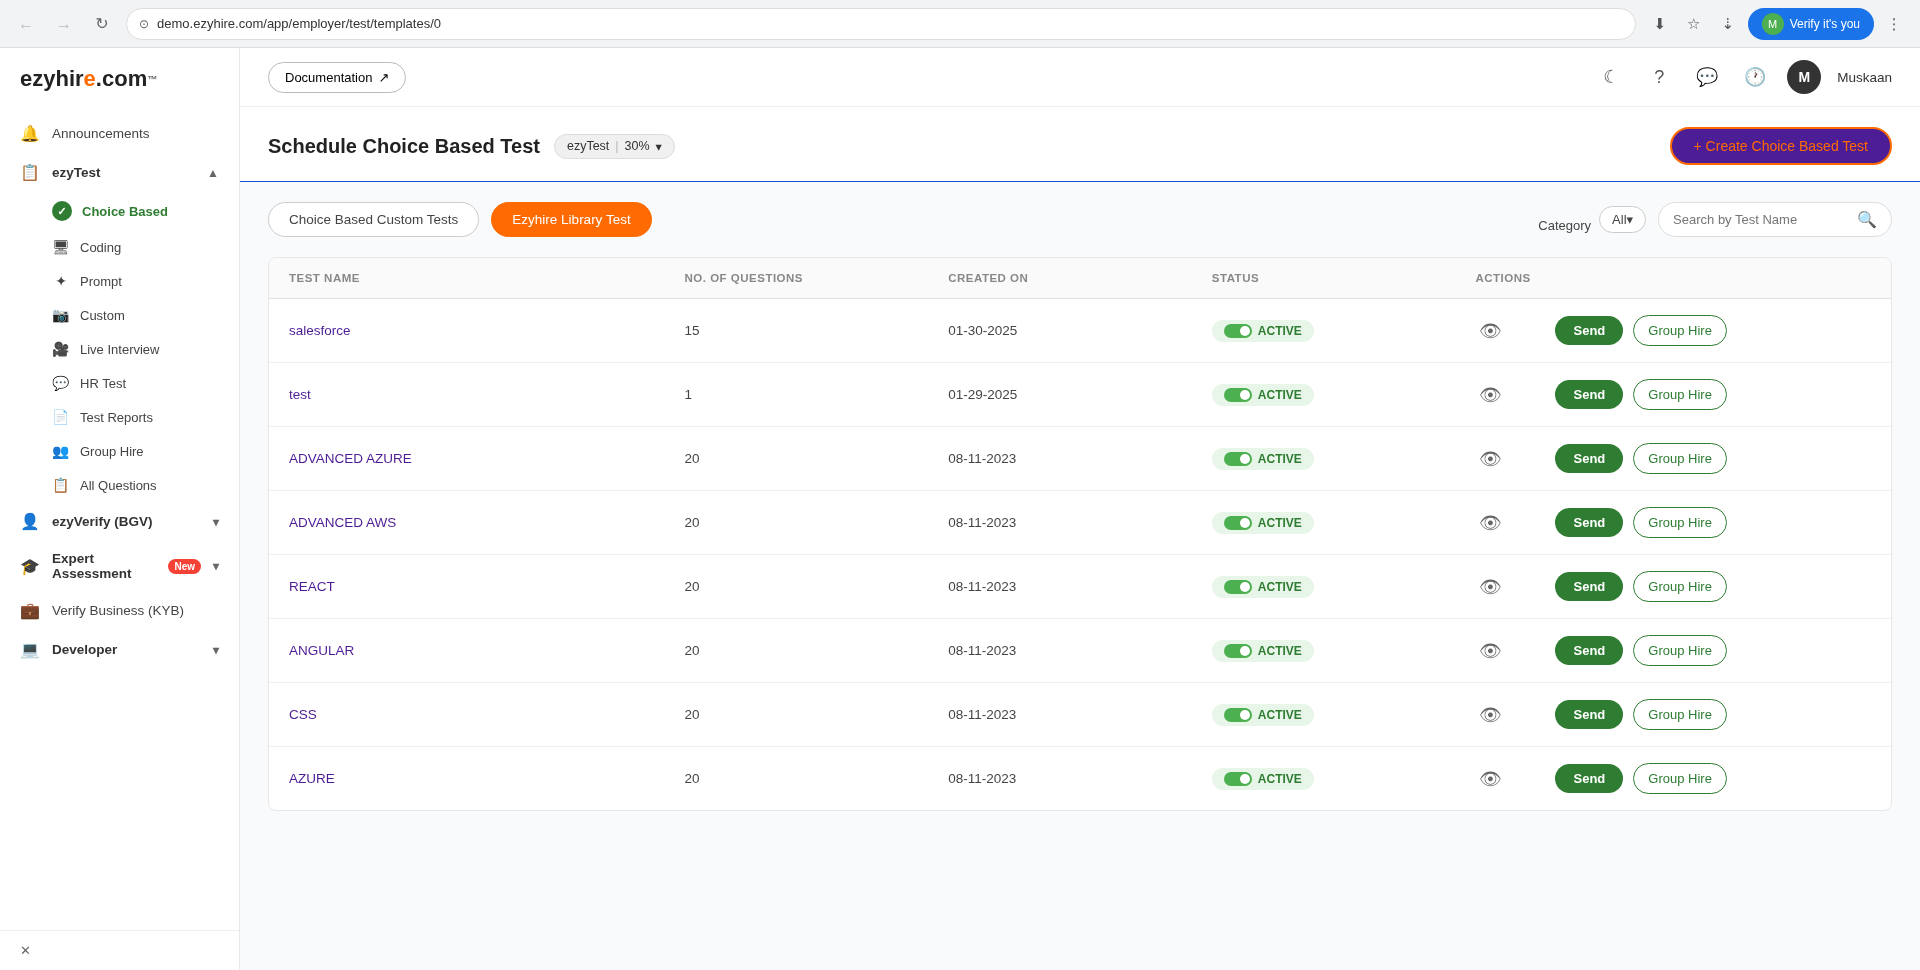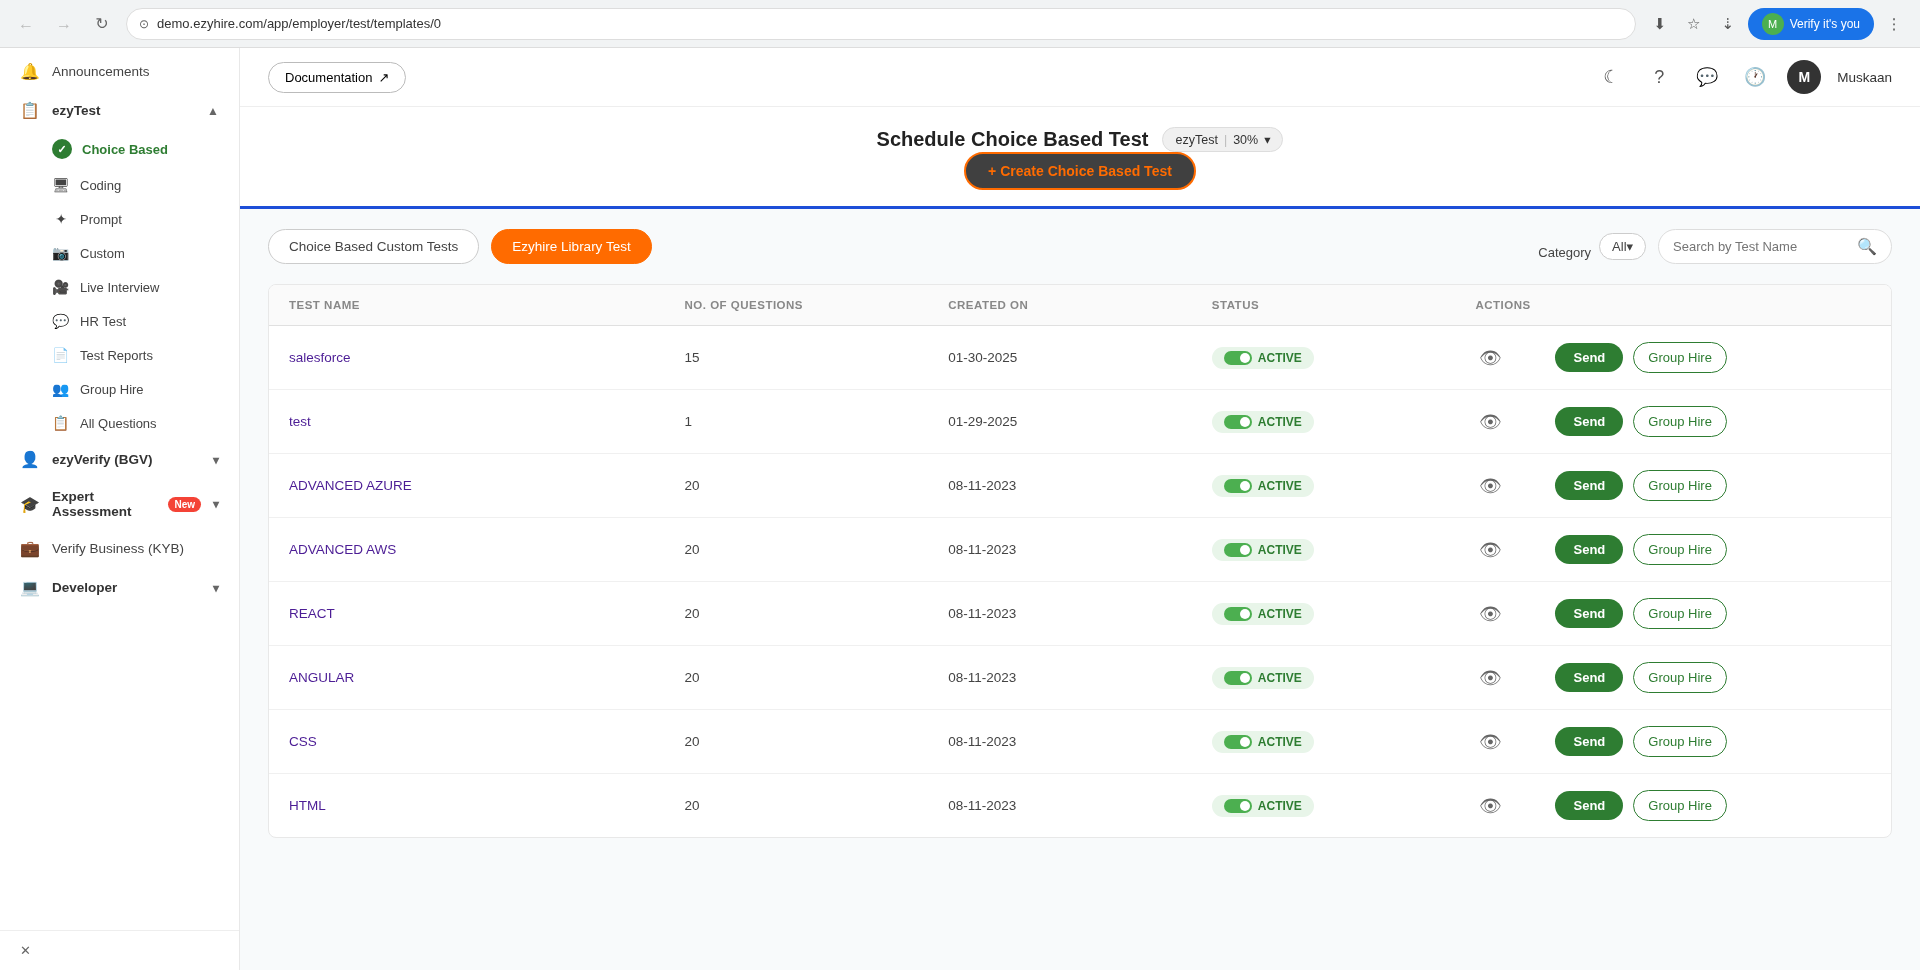--- a/index.html
+++ b/index.html
@@ -212,50 +212,49 @@
       font-size: 14px;
       font-weight: 600;
       cursor: pointer;
     }
     .user-name { font-size: 13.5px; font-weight: 500; cursor: pointer; text-align: right; }
 
     
     .page-header {
       padding: 20px 28px 16px;
       background: white;
-      border-bottom: 3px solid #1d4ed8;
+      border-bottom: 1px solid #1d4ed8;
       display: flex;
       align-items: center;
       justify-content: space-between;
-      flex-direction: column;
     }
     .page-title-area { display: flex; align-items: center; gap: 14px; }
     .page-title {
       font-size: 20px;
       font-weight: 700;
       color: #222;
     }
     .badge-pill {
       background: #f0f0f0;
       border: 1px solid #ddd;
       border-radius: 20px;
       padding: 4px 12px;
       font-size: 12.5px;
       display: flex; align-items: center; gap: 6px;
       cursor: pointer;
     }
     .badge-divider { color: #bbb; }
     .create-btn {
-      background: #404040;
+      background: #4c1d95;
       border: 2px solid #ff6b00;
       color: #ff6b00;
       border-radius: 24px;
       padding: 9px 22px;
       font-size: 14px;
-      font-weight: 700;
+      font-weight: 400;
       cursor: pointer;
       display: flex; align-items: flex-end; gap: 6px;
     }
 
     
     .table-section { padding: 20px 28px; }
 
     .tabs-row {
       display: flex;
       align-items: center;
@@ -433,20 +432,28 @@
       <div class="verify-avatar">M</div>
       <span>Verify it's you</span>
     </button>
     <button class="browser-action-btn">⋮</button>
   </div>
 </div>
 
 <div class="app-layout">
 
   <aside class="sidebar">
+    <div class="sidebar-logo">
+      <span class="logo-text">
+        <span>ezyhir</span>
+          <span class="logo-dot">e</span>
+          <span>.com</span>
+          <span class="logo-com">™</span>
+      </span>
+    </div>
 
     <nav class="sidebar-nav">
       <div class="sidebar-item">
         <span class="icon">🔔</span>
         <span>Announcements</span>
       </div>
 
       <div class="sidebar-section-header">
         <span class="icon">📋</span>
         <span>ezyTest</span>
@@ -701,21 +708,21 @@
         ACTIVE
       </span>
     </div>
     <div class="actions-cell">
       <button class="eye-btn">👁</button>
       <button class="send-btn">Send</button>
       <button class="group-hire-btn">Group Hire</button>
     </div>
   </div>
             <div class="table-row">
-    <div class="cell-test-name">HTML</div>
+    <div class="cell-test-name">AZURE</div>
     <div class="cell-number">20</div>
     <div class="cell-date">08-11-2023</div>
     <div>
       <span class="status-badge">
         <span class="toggle-dot"></span>
         ACTIVE
       </span>
     </div>
     <div class="actions-cell">
       <button class="eye-btn">👁</button>

